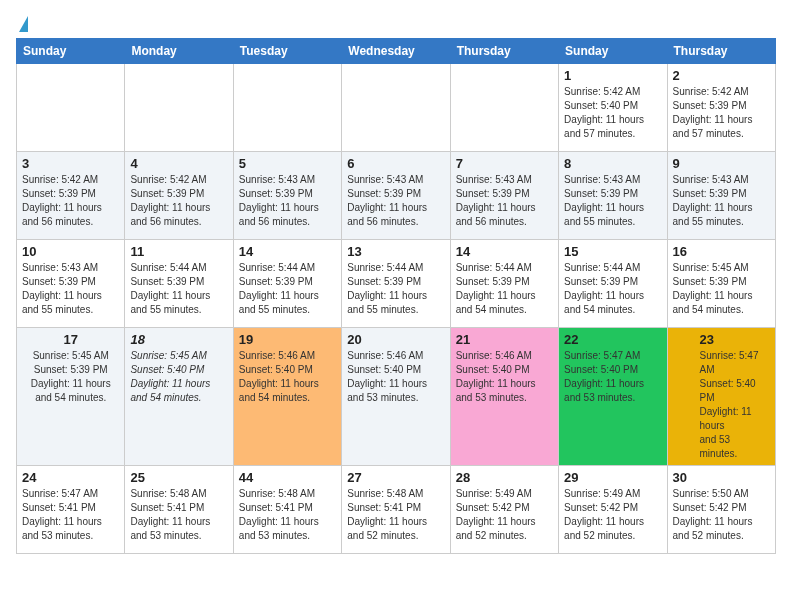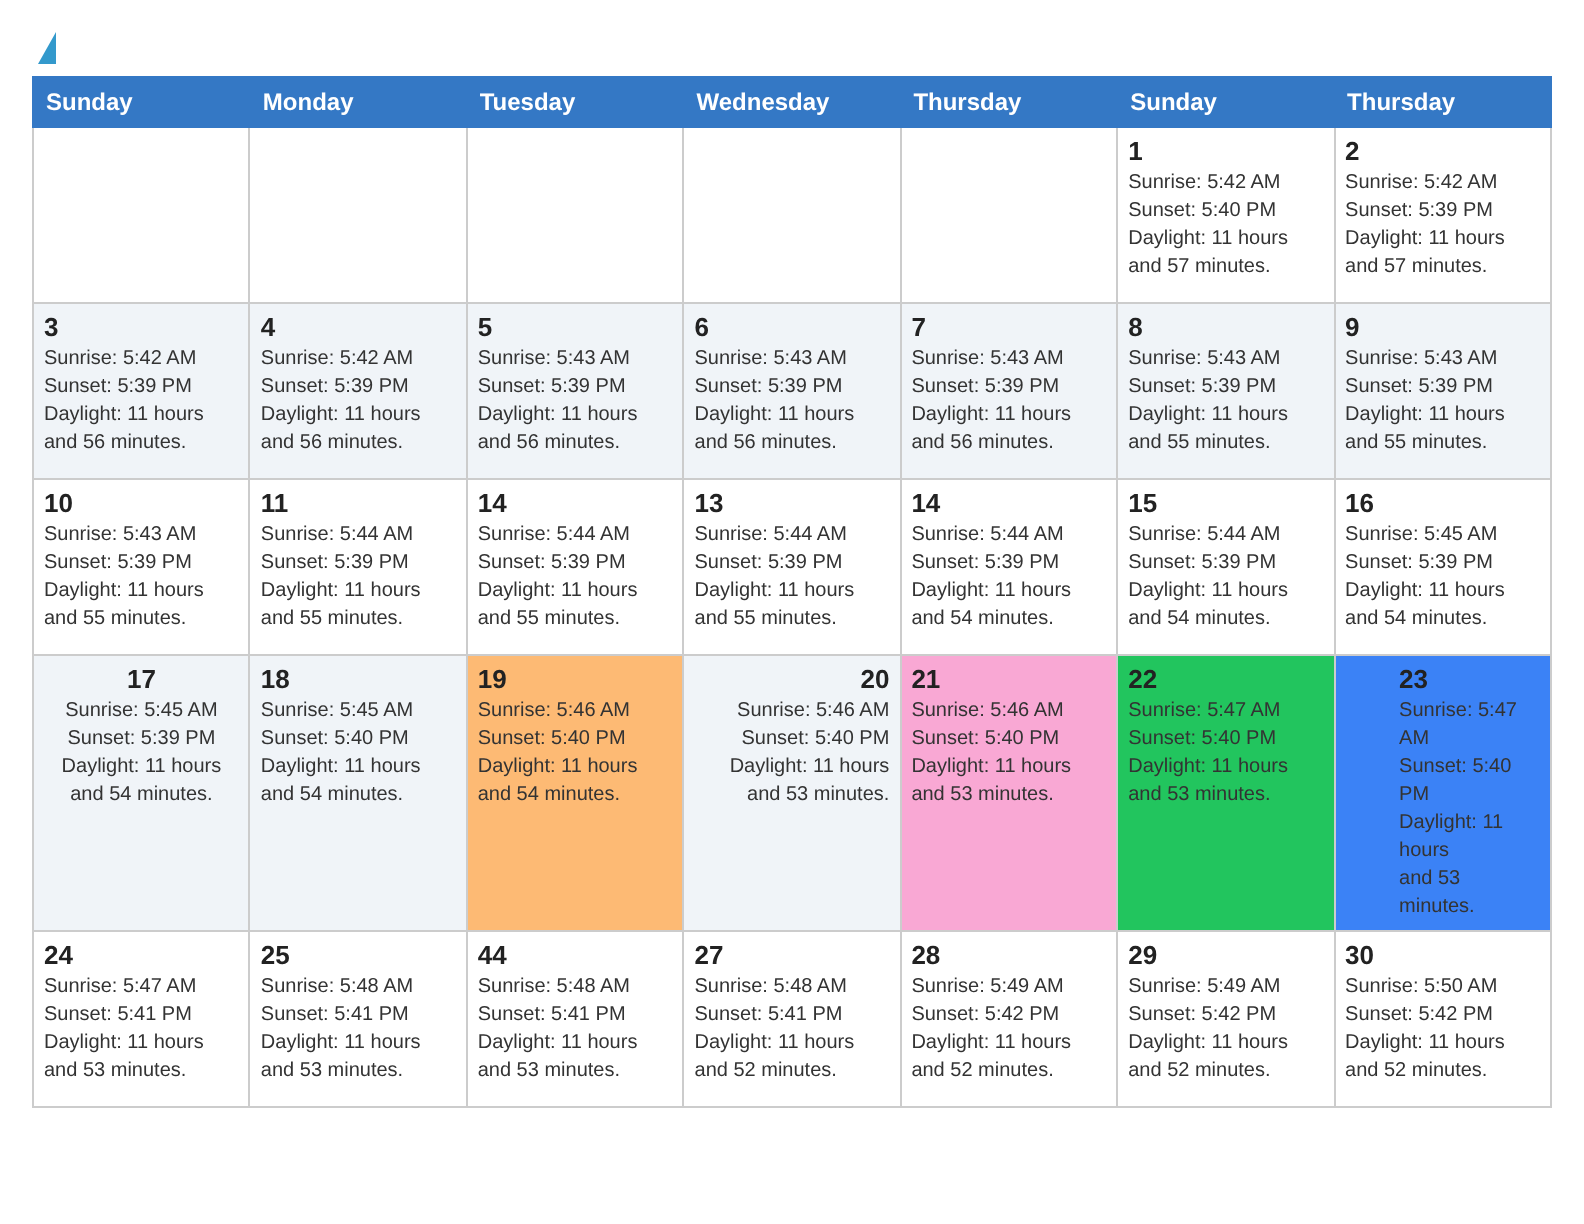--- a/index.html
+++ b/index.html
@@ -179,41 +179,41 @@
         <td>
           <span class="day-number">16</span>
           <div class="day-info">Sunrise: 5:45 AM<br>Sunset: 5:39 PM<br>Daylight: 11 hours<br>and 54 minutes.</div>
         </td>
       </tr>
       <tr>
         <td style="background: rgb(240, 244, 248); text-align: center;">
           <span class="day-number">17</span>
           <div class="day-info">Sunrise: 5:45 AM<br>Sunset: 5:39 PM<br>Daylight: 11 hours<br>and 54 minutes.</div>
         </td>
-        <td style="background: rgb(240, 244, 248);">
+        <td style="background: rgb(240, 244, 248); font-style: italic;">
           <span class="day-number">18</span>
           <div class="day-info">Sunrise: 5:45 AM<br>Sunset: 5:40 PM<br>Daylight: 11 hours<br>and 54 minutes.</div>
         </td>
         <td style="background: #fdba74;">
           <span class="day-number">19</span>
           <div class="day-info">Sunrise: 5:46 AM<br>Sunset: 5:40 PM<br>Daylight: 11 hours<br>and 54 minutes.</div>
         </td>
-        <td style="background: rgb(240, 244, 248); text-align: right;">
+        <td style="background: rgb(240, 244, 248);">
           <span class="day-number">20</span>
           <div class="day-info">Sunrise: 5:46 AM<br>Sunset: 5:40 PM<br>Daylight: 11 hours<br>and 53 minutes.</div>
         </td>
         <td style="background: #f9a8d4;">
           <span class="day-number">21</span>
           <div class="day-info">Sunrise: 5:46 AM<br>Sunset: 5:40 PM<br>Daylight: 11 hours<br>and 53 minutes.</div>
         </td>
         <td style="background: #22c55e;">
           <span class="day-number">22</span>
           <div class="day-info">Sunrise: 5:47 AM<br>Sunset: 5:40 PM<br>Daylight: 11 hours<br>and 53 minutes.</div>
         </td>
-        <td style="background: #3b82f6; padding-left: 32px;">
+        <td style="background: #eab308; padding-left: 32px;">
           <span class="day-number">23</span>
           <div class="day-info">Sunrise: 5:47 AM<br>Sunset: 5:40 PM<br>Daylight: 11 hours<br>and 53 minutes.</div>
         </td>
       </tr>
       <tr>
         <td>
           <span class="day-number">24</span>
           <div class="day-info">Sunrise: 5:47 AM<br>Sunset: 5:41 PM<br>Daylight: 11 hours<br>and 53 minutes.</div>
         </td>
         <td>

